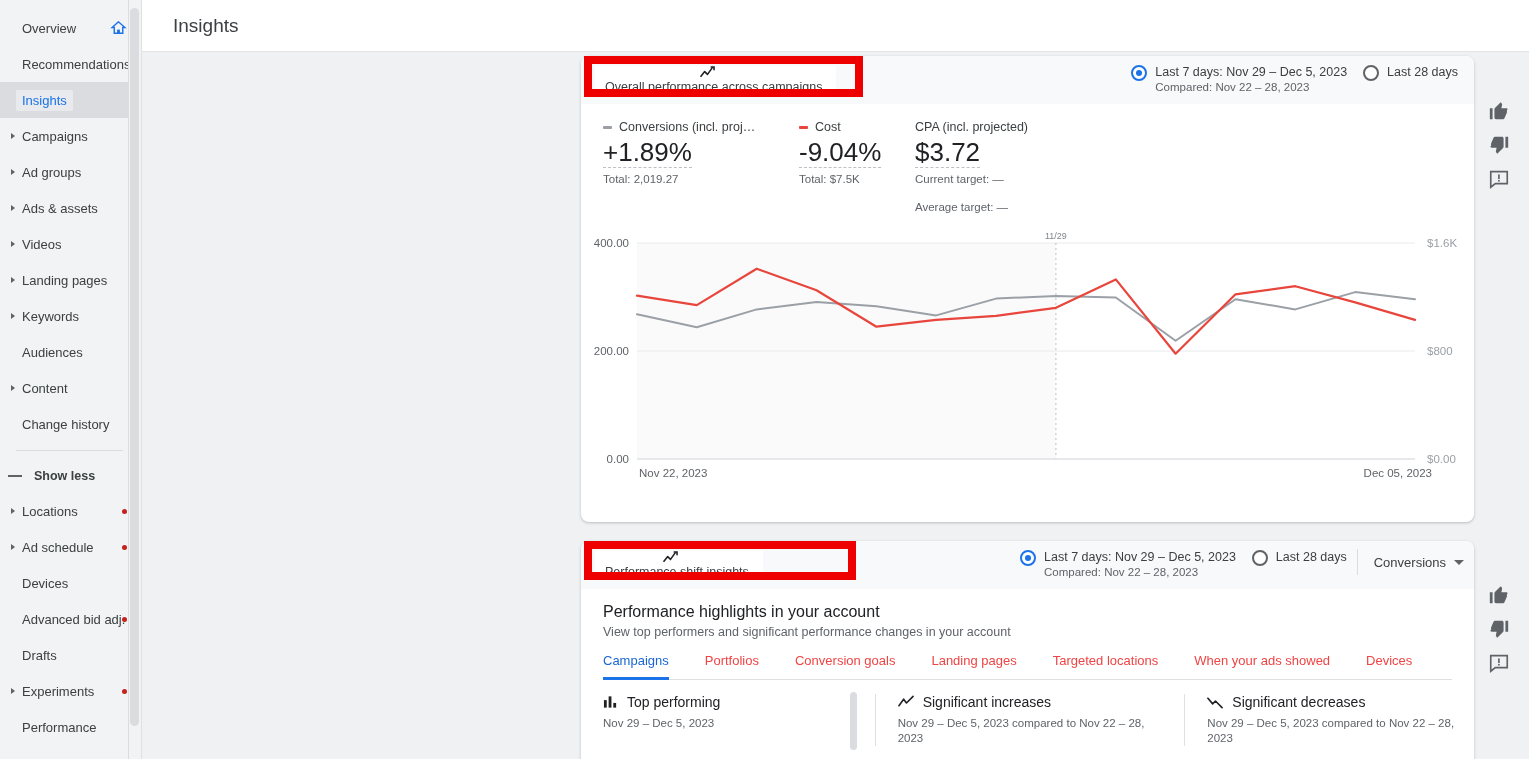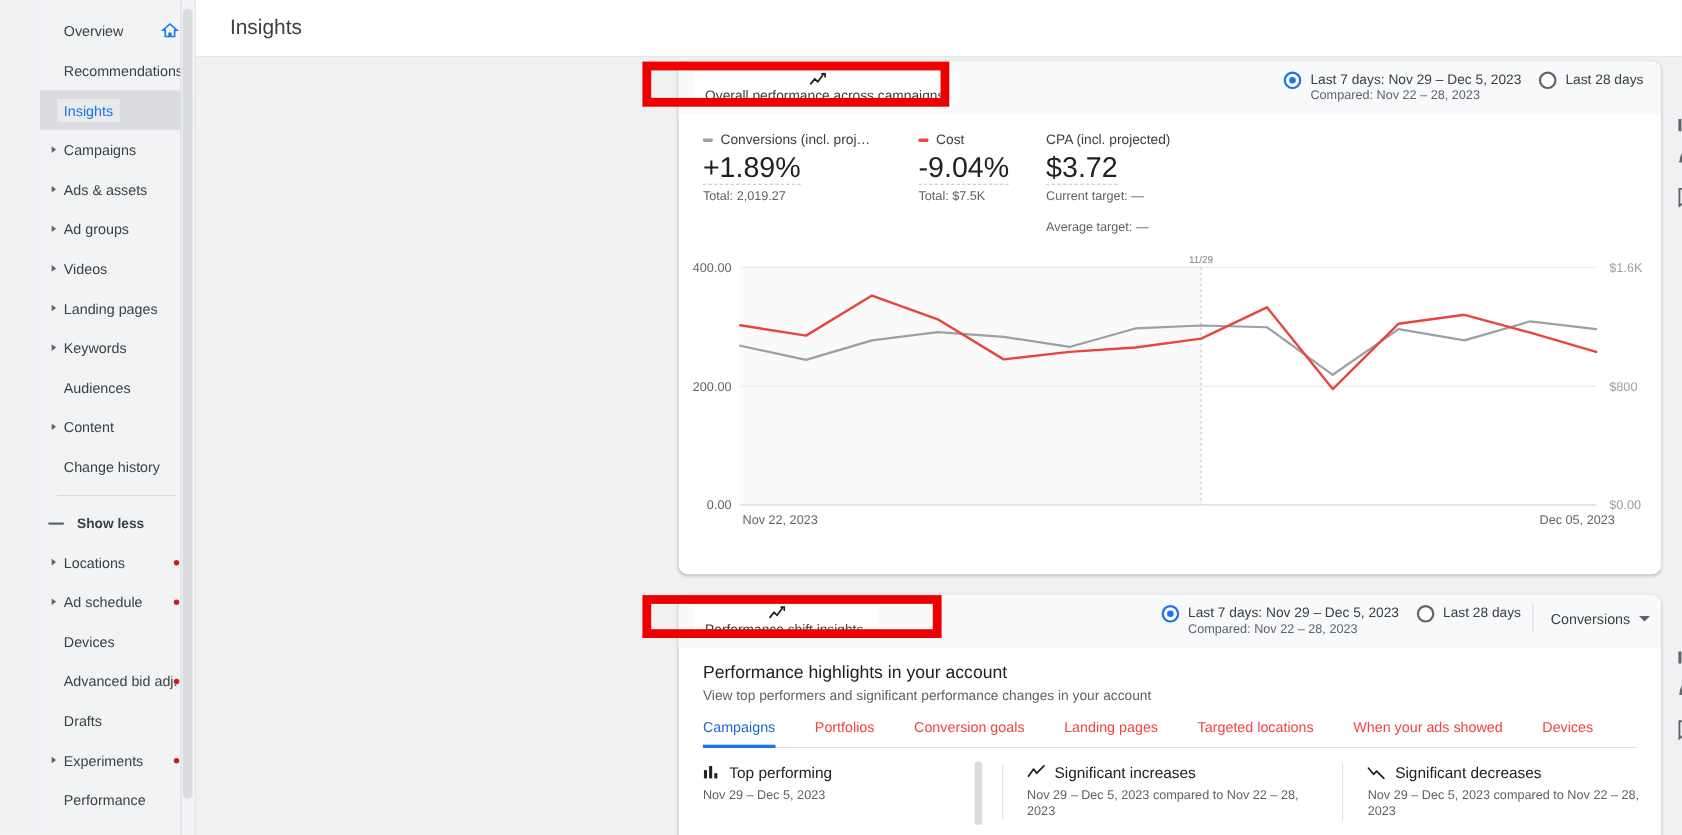--- a/index.html
+++ b/index.html
@@ -4,21 +4,21 @@
 <style>
   * { box-sizing: border-box; }
   html, body {
     margin: 0; padding: 0;
     width: 1529px; height: 759px;
     overflow: hidden;
     background: #ffffff;
     font-family: "Liberation Sans", sans-serif;
     -webkit-font-smoothing: antialiased;
   }
-  .app { position: relative; width: 1529px; height: 759px; display: flex; background:#eff1f3;padding-left:36px; }
+  .app { position: relative; width: 1529px; height: 759px; display: flex; background:#eff1f3; }
 
   
   .sidebar {
     width: 141px; height: 759px;
     background: #f1f3f4;
     position: relative;
     flex: 0 0 141px;
     overflow: hidden;
   }
   .nav-list { padding-top: 10px; }
@@ -231,26 +231,26 @@
         <span class="nav-label">Insights</span>
       </div>
 
       <div class="nav-item">
         <span class="arrow"></span>
         <span class="nav-label">Campaigns</span>
       </div>
 
       <div class="nav-item">
         <span class="arrow"></span>
+        <span class="nav-label">Ad groups</span>
+      </div>
+
+      <div class="nav-item">
+        <span class="arrow"></span>
         <span class="nav-label">Ads &amp; assets</span>
-      </div>
-
-      <div class="nav-item">
-        <span class="arrow"></span>
-        <span class="nav-label">Ad groups</span>
       </div>
 
       <div class="nav-item">
         <span class="arrow"></span>
         <span class="nav-label">Videos</span>
       </div>
 
       <div class="nav-item">
         <span class="arrow"></span>
         <span class="nav-label">Landing pages</span>

